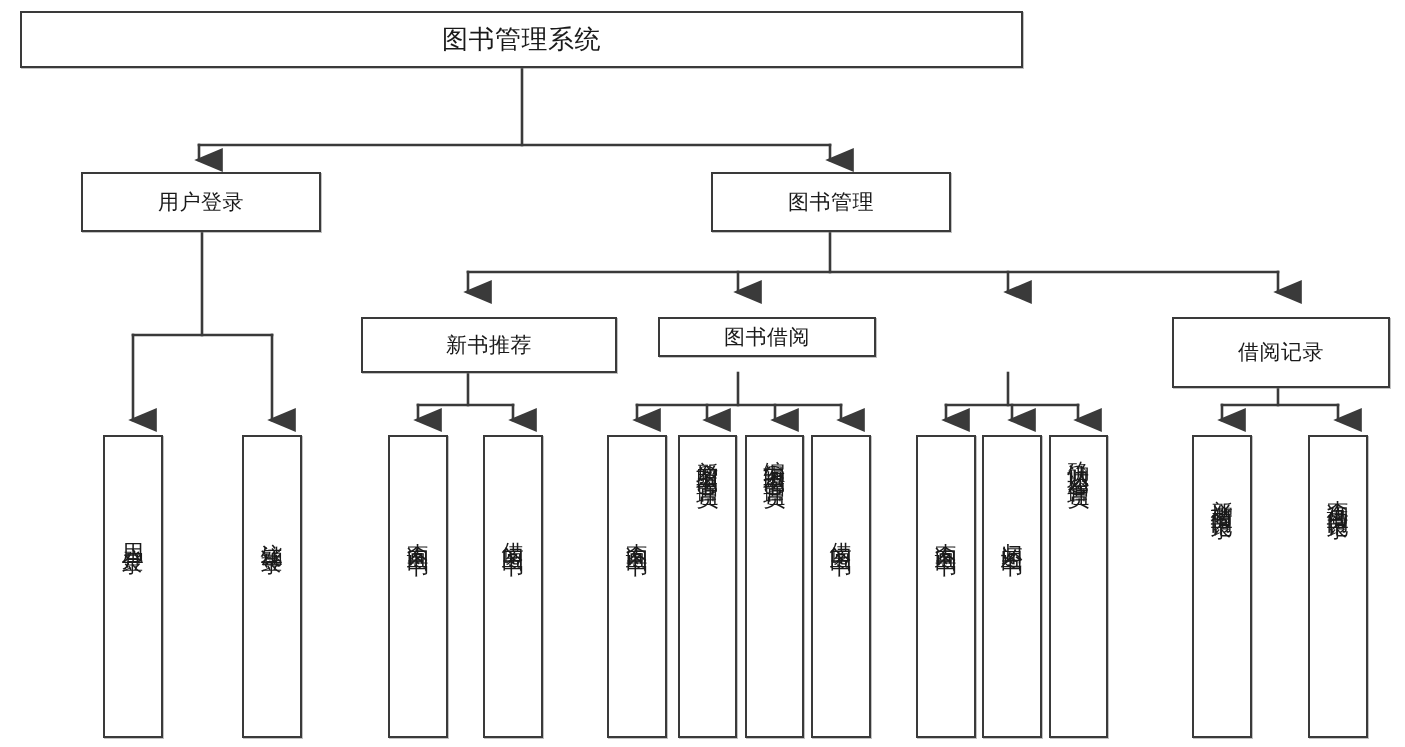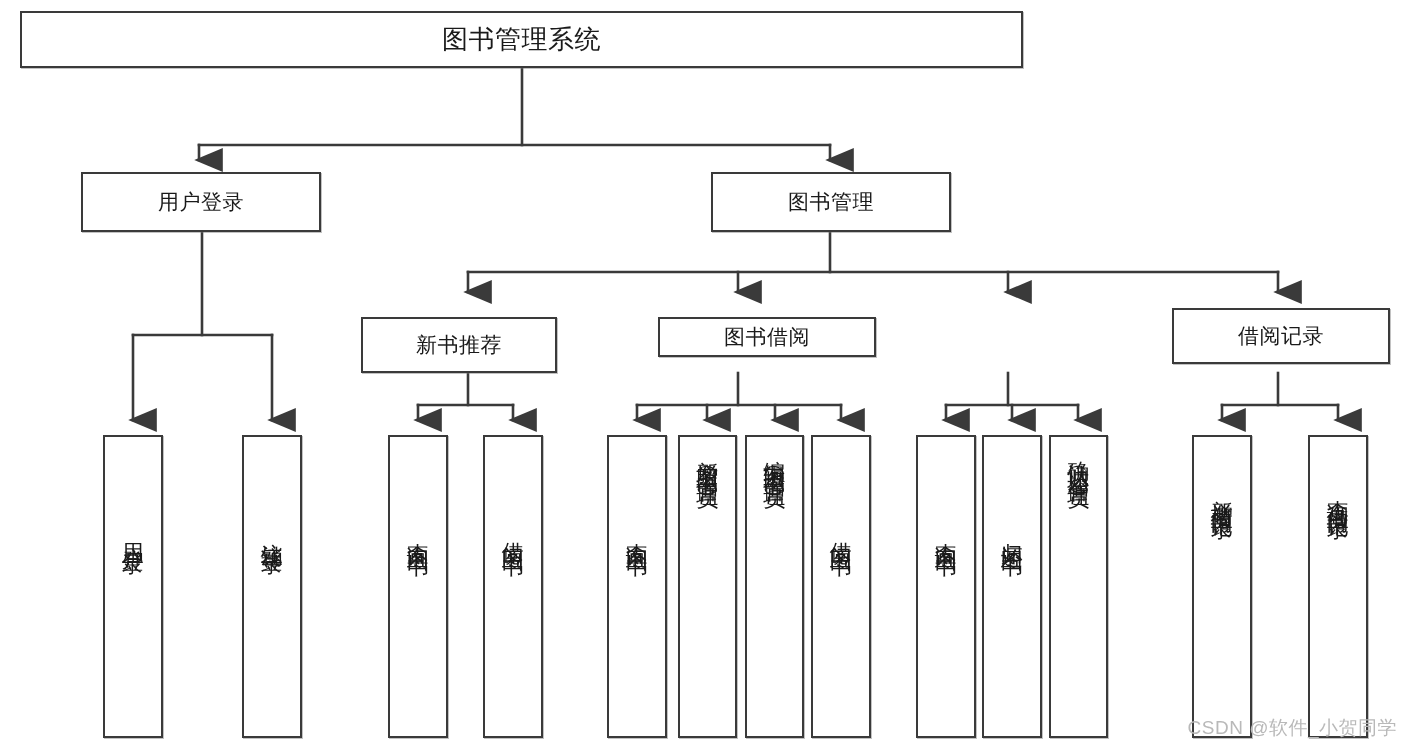--- a/index.html
+++ b/index.html
@@ -138,27 +138,27 @@
     <span class="label">图书管理系统</span>
   </div>
 
   <div class="node horiz" style="left:81px; top:172px; width:240px; height:60px;">
     <span class="label">用户登录</span>
   </div>
   <div class="node horiz" style="left:711px; top:172px; width:240px; height:60px;">
     <span class="label">图书管理</span>
   </div>
 
-  <div class="node horiz" style="left:361px; top:317px; width:196px; height:56px;">
+  <div class="node horiz" style="left:361px; top:317px; width:256px; height:56px;">
     <span class="label">新书推荐</span>
   </div>
   <div class="node horiz" style="left:658px; top:317px; width:218px; height:40px;">
     <span class="label">图书借阅</span>
   </div>
-  <div class="node horiz" style="left:1172px; top:308px; width:218px; height:56px;">
+  <div class="node horiz" style="left:1172px; top:317px; width:218px; height:71px;">
     <span class="label">借阅记录</span>
   </div>
 
   <div class="node vert" style="left:103px; top:435px; width:60px; height:303px; padding-top:88px;">
     <span class="label">用户登录</span>
   </div>
   <div class="node vert" style="left:242px; top:435px; width:60px; height:303px; padding-top:88px;">
     <span class="label">注销登录</span>
   </div>
 
@@ -192,15 +192,14 @@
     <span class="label">确认归还（管理员）</span>
   </div>
 
   <div class="node vert" style="left:1192px; top:435px; width:60px; height:303px; padding-top:45px;">
     <span class="label">新增借阅记录</span>
   </div>
   <div class="node vert" style="left:1308px; top:435px; width:60px; height:303px; padding-top:45px;">
     <span class="label">查询借阅记录</span>
   </div>
 
-  <div class="watermark">CSDN @软件_小贺同学</div>
 
 </div>
 
 </body></html>

